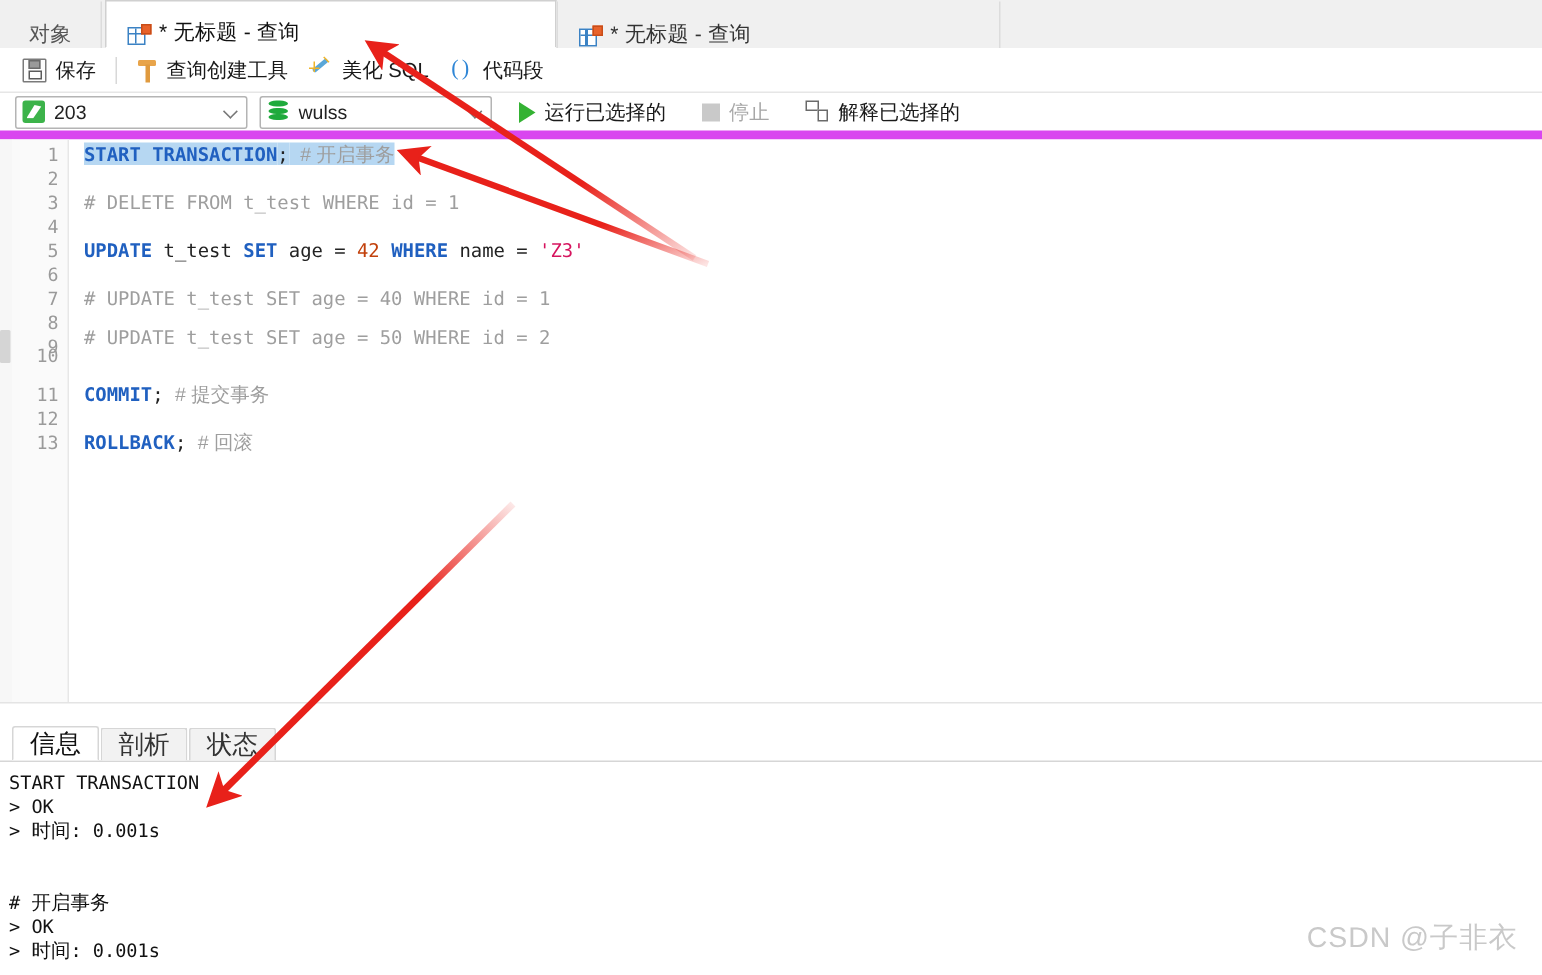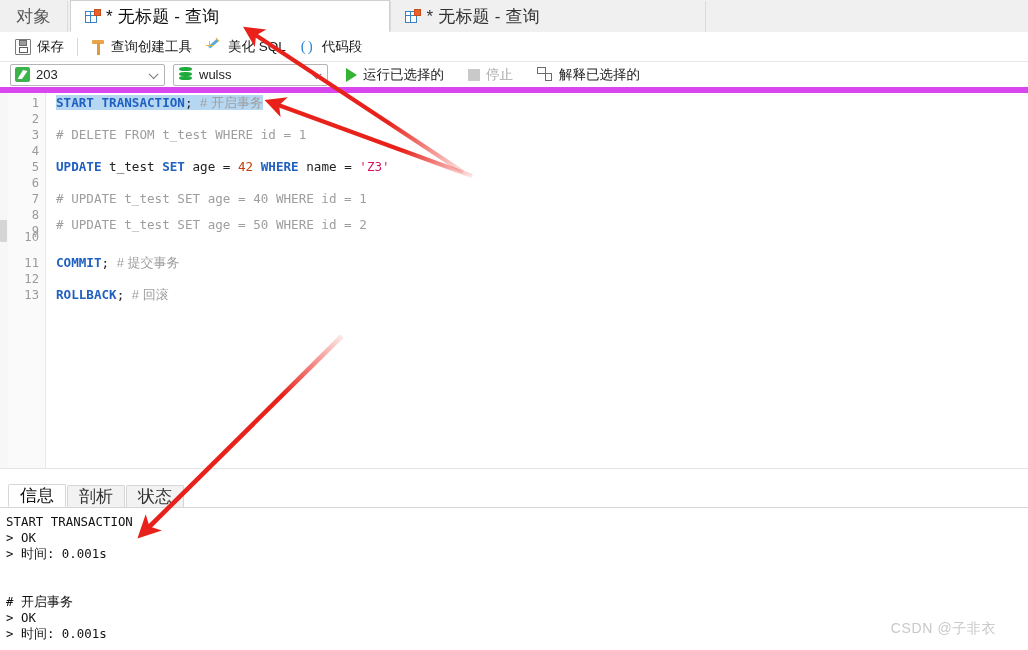--- a/index.html
+++ b/index.html
@@ -15,23 +15,23 @@
 
   
   .tabbar{
     position:absolute;left:0;top:0;width:1028px;height:32px;
     background:#f0f0f0;
     border-bottom:1px solid #d4d4d4;
     display:flex;align-items:flex-end;
   }
   .tab{
     height:31px;box-sizing:border-box;
-    display:flex;align-items:center;gap:6px;
+    display:flex;align-items:flex-end;gap:6px;
     padding:0 14px;
-    font-size:17px;color:#333;
+    font-size:14px;color:#333;
     background:#f0f0f0;
     border-left:1px solid #dcdcdc;
     border-right:1px solid #dcdcdc;
     white-space:nowrap;
     position:relative;
   }
   .tab.obj{color:#555;background:#f0f0f0;border-left:none;min-width:68px;justify-content:center;}
   .tab.active{
     background:#ffffff;
     border-top:1px solid #d0d0d0;
@@ -186,22 +186,22 @@
   .plog{
     position:absolute;left:0;top:23px;width:1028px;height:142px;
     padding:6px 0 0 6px;box-sizing:border-box;
     font-family:"DejaVu Sans Mono","Liberation Mono",monospace;
     font-size:12.4px;line-height:16px;color:#111;white-space:pre;
   }
   .plog .cnx{font-family:"Liberation Sans","DejaVu Sans",sans-serif;font-size:13px;}
 
   
   .wm{
-    position:absolute;right:32px;bottom:12px;
-    font-size:14px;color:#c9c9c9;letter-spacing:.6px;
+    position:absolute;right:16px;bottom:12px;
+    font-size:19px;color:#c9c9c9;letter-spacing:.6px;
     font-family:"Liberation Sans","DejaVu Sans",sans-serif;
   }
   .arrows{position:absolute;inset:0;pointer-events:none;}
 </style>
 </head>
 <body>
 
 <div id="app">
 
   <div class="tabbar">

